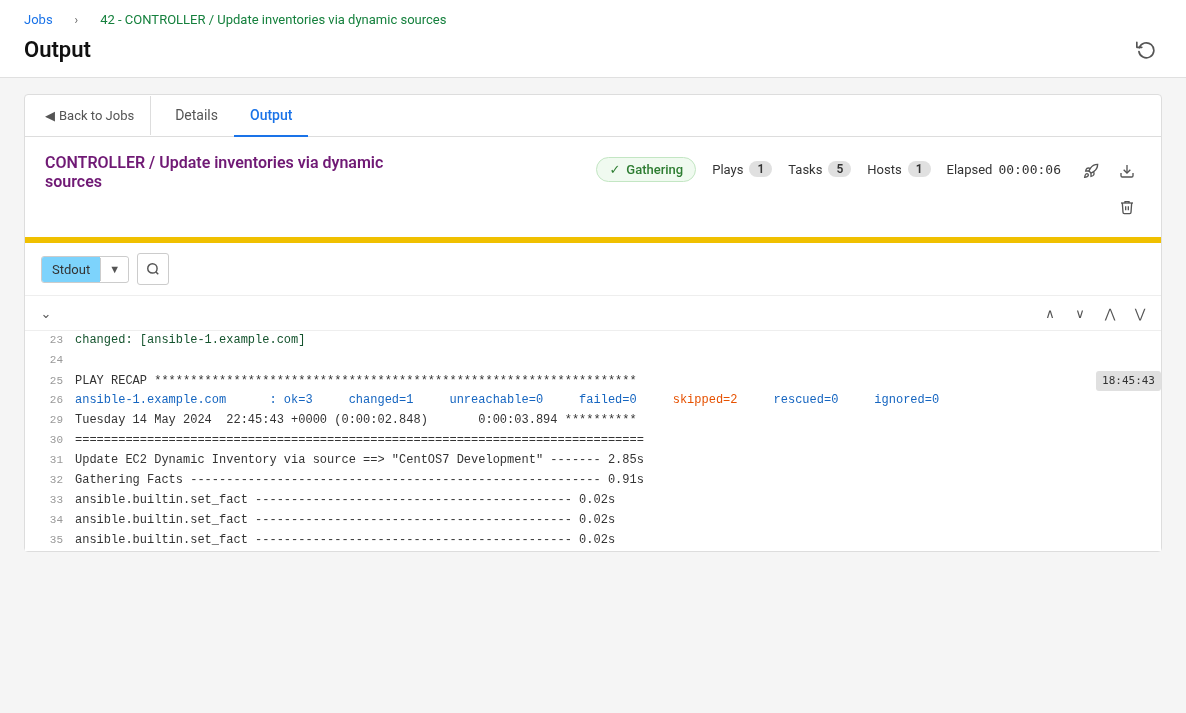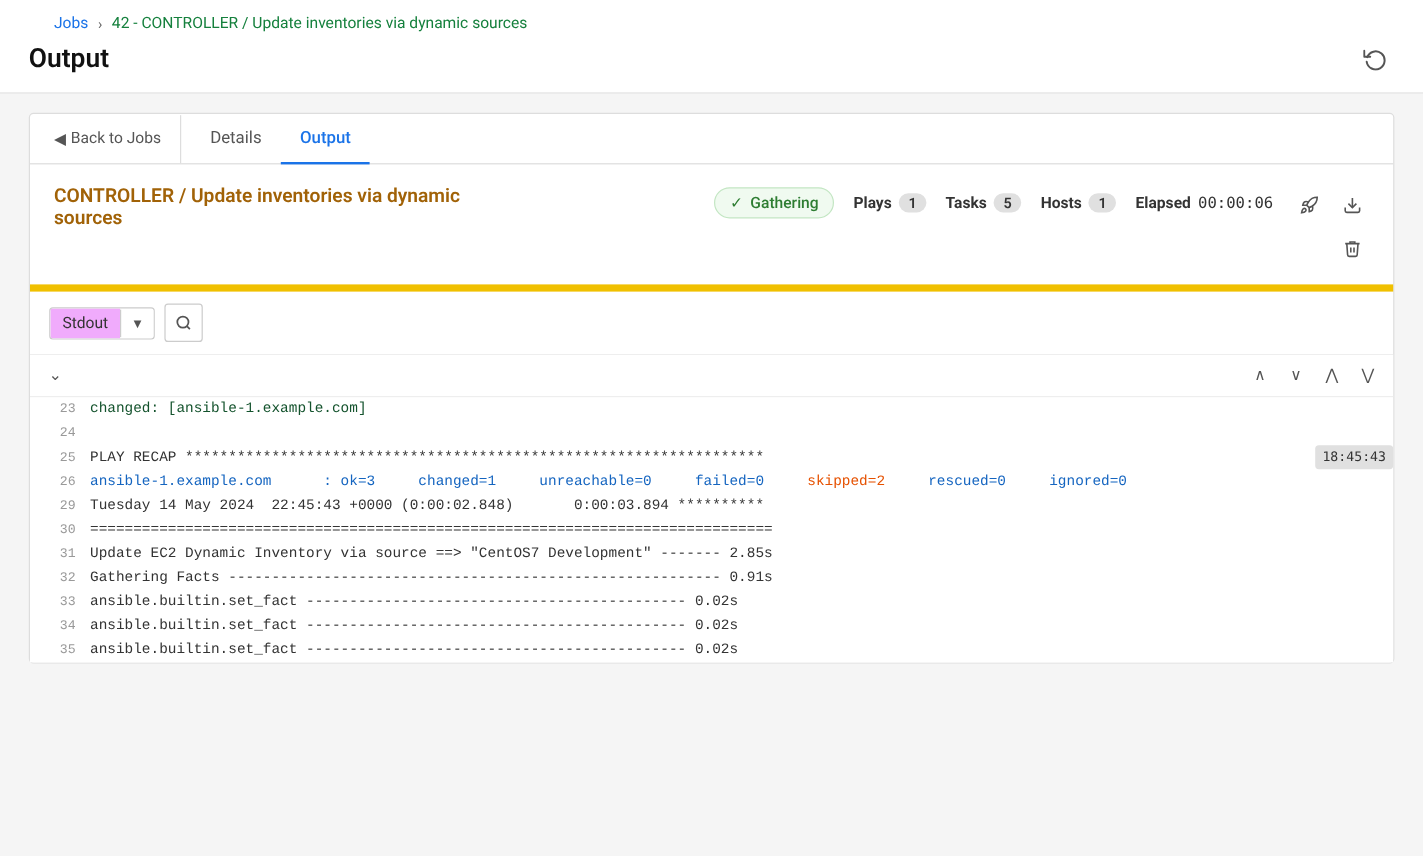--- a/index.html
+++ b/index.html
@@ -10,25 +10,24 @@
       font-size: 14px;
     }
     .top-bar {
       background: #fff;
       padding: 12px 24px 0 24px;
       border-bottom: 1px solid #e0e0e0;
     }
     .breadcrumb {
       display: flex;
       align-items: center;
-      gap: 8px;
+      gap: 22px;
       font-size: 13px;
       color: #1a73e8;
       margin-bottom: 6px;
-      margin-left: 21px;
     }
     .breadcrumb a {
       color: #1a73e8;
       text-decoration: none;
       cursor: pointer;
     }
     .breadcrumb .sep { color: #666; font-size: 12px; }
     .breadcrumb .current { color: #15803d; }
     .page-title-row {
       display: flex;
@@ -87,21 +86,21 @@
     }
     .job-header {
       padding: 16px 20px;
       display: flex;
       align-items: flex-start;
       justify-content: space-between;
     }
     .job-title {
       font-size: 16px;
       font-weight: 600;
-      color: #a16207;
+      color: #701a75;
       max-width: 340px;
     }
     .job-header-right {
       display: flex;
       flex-direction: column;
       align-items: flex-end;
       gap: 8px;
     }
     .status-badge {
       display: flex;
@@ -121,21 +120,21 @@
       align-items: center;
       gap: 16px;
     }
     .stat-item {
       display: flex;
       align-items: center;
       gap: 6px;
       font-size: 13px;
       color: #555;
     }
-    .stat-label { font-weight: 700; color: #333; }
+    .stat-label { font-weight: 400; color: #333; }
     .stat-badge {
       background: #e0e0e0;
       border-radius: 10px;
       padding: 1px 8px;
       font-size: 12px;
       font-weight: 600;
       color: #333;
     }
     .elapsed-val {
       font-family: monospace;
@@ -173,21 +172,21 @@
       align-items: center;
       gap: 0;
       border: 1px solid #ccc;
       border-radius: 3px;
       overflow: hidden;
     }
     .stdout-label {
       padding: 5px 10px;
       font-size: 13px;
       color: #333;
-      background: #f0abfc;
+      background: #7dd3fc;
     }
     .stdout-arrow {
       padding: 5px 8px;
       background: #fff;
       cursor: pointer;
       font-size: 11px;
       color: #555;
       border-left: 1px solid #ccc;
     }
     .search-btn {

